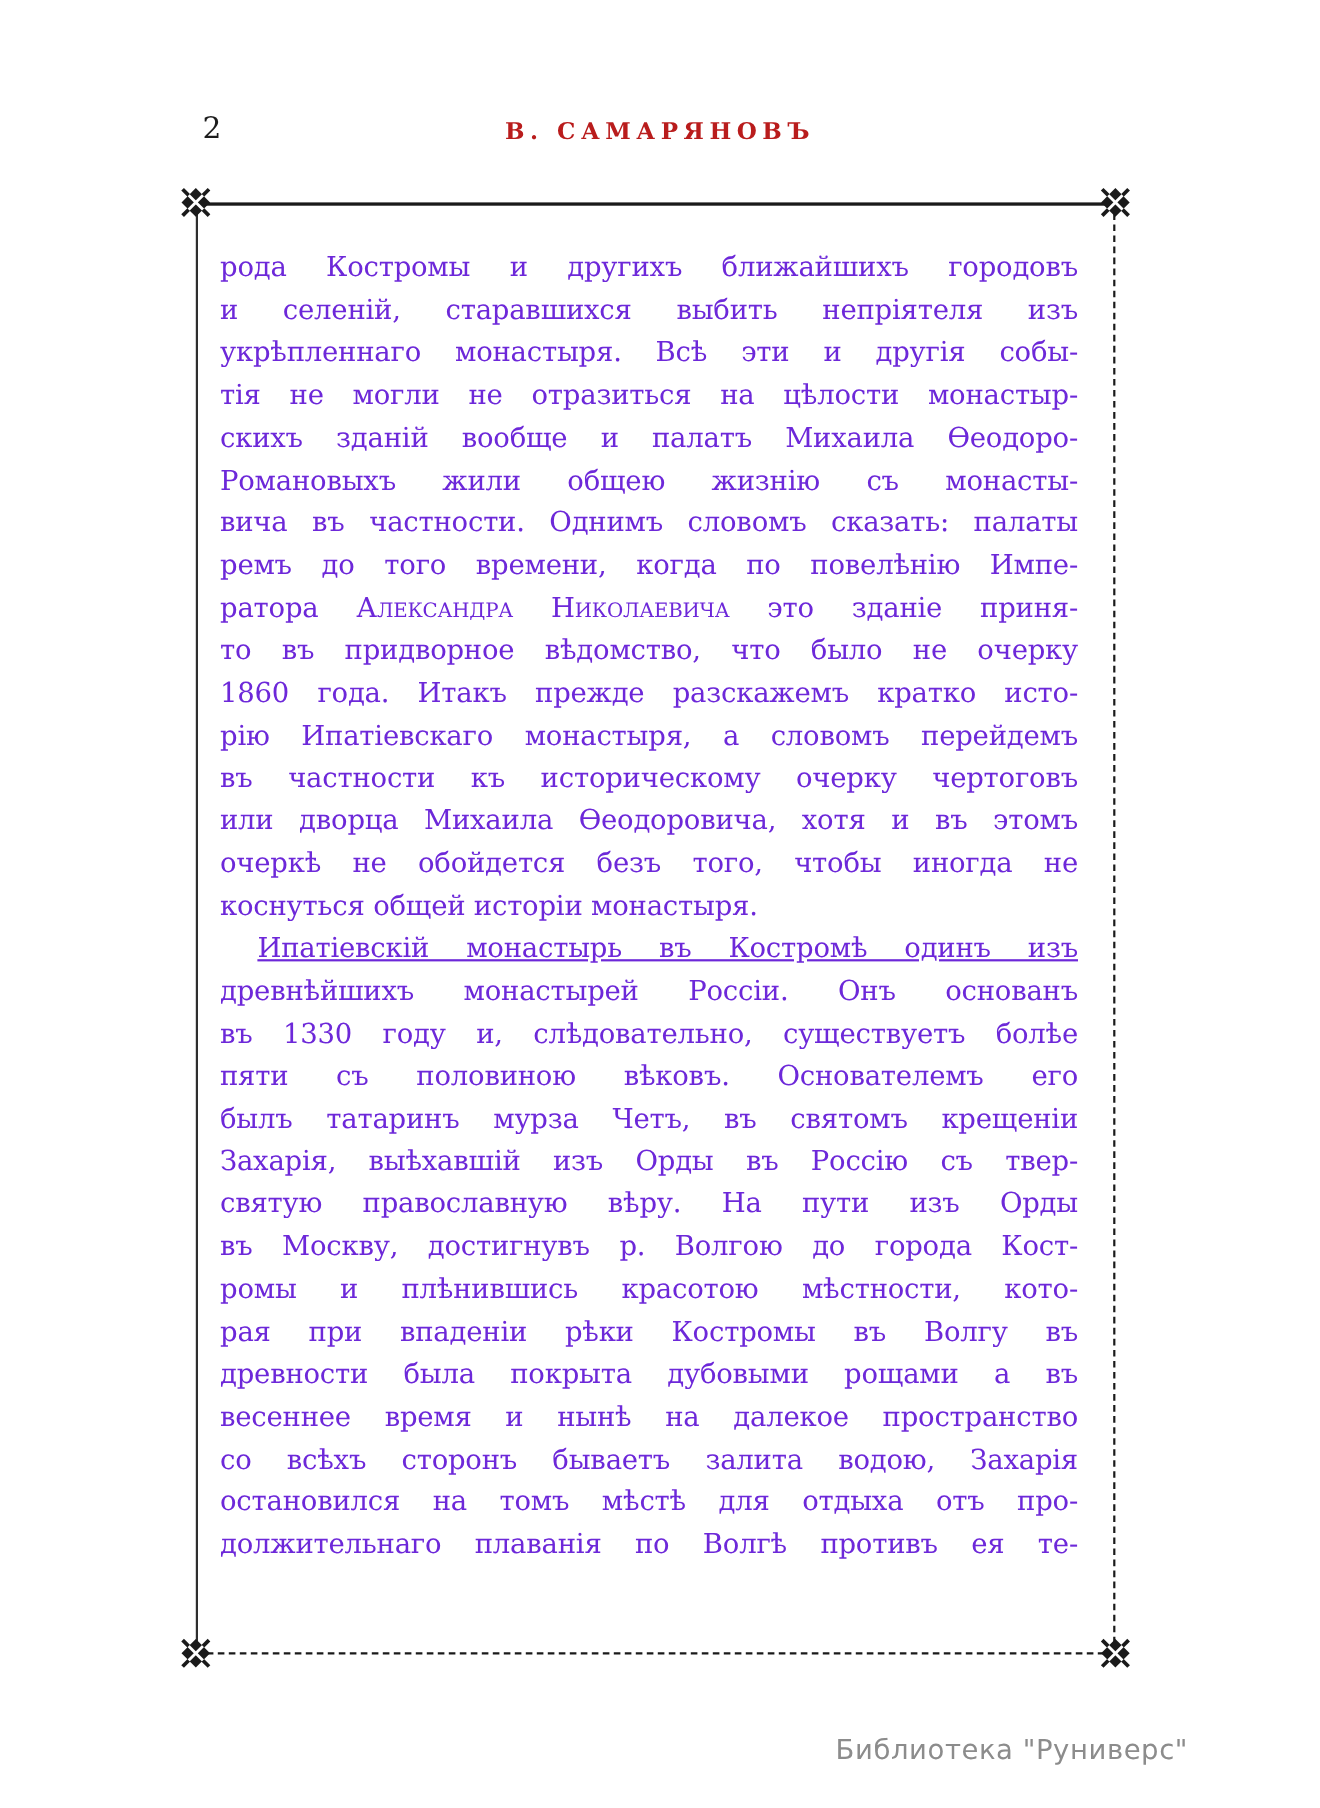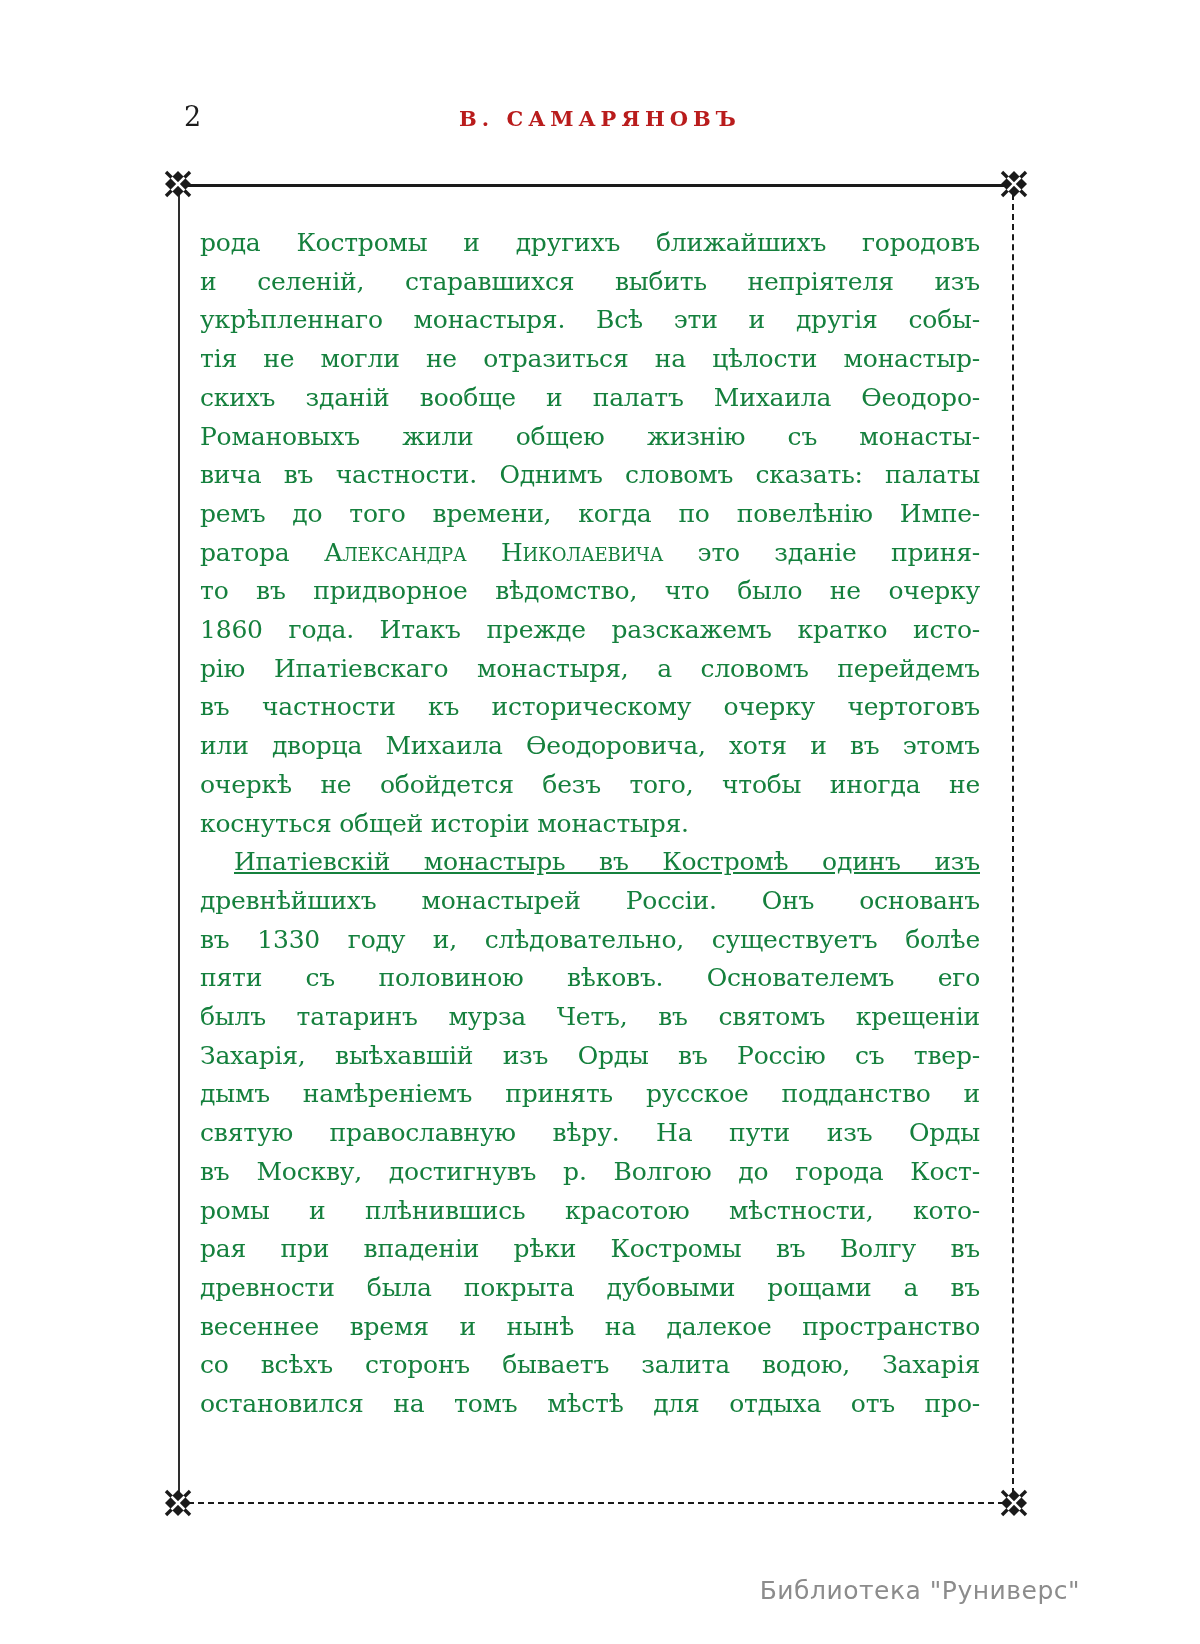--- a/index.html
+++ b/index.html
@@ -28,21 +28,21 @@
     box-sizing:border-box;
   }
   .corner{position:absolute;width:30px;height:30px;line-height:0;}
   .corner.tl{left:-17px;top:-18px;}
   .corner.tr{right:-17px;top:-18px;}
   .corner.bl{left:-17px;bottom:-16px;}
   .corner.br{right:-17px;bottom:-16px;}
   .text-block{
     position:absolute;left:200px;top:224px;width:780px;
     font-size:25px;line-height:38.7px;letter-spacing:-0.2px;
-    color:#15803d;
+    color:#6d28d9;
   }
   .line{
     text-align:justify;
     text-align-last:justify;
   }
   .line.flush{text-align-last:left;}
   .line.indent{text-indent:34px;text-decoration:underline;}
   .sc{font-variant:small-caps;}
   .watermark{
     position:absolute;right:120px;top:1576px;
@@ -135,25 +135,25 @@
       <div class="line">очеркѣ не обойдется безъ того, чтобы иногда не</div>
       <div class="line flush">коснуться общей исторіи монастыря.</div>
     </div>
     <div>
       <div class="line indent">Ипатіевскій монастырь въ Костромѣ одинъ изъ</div>
       <div class="line">древнѣйшихъ монастырей Россіи. Онъ основанъ</div>
       <div class="line">въ 1330 году и, слѣдовательно, существуетъ болѣе</div>
       <div class="line">пяти съ половиною вѣковъ. Основателемъ его</div>
       <div class="line">былъ татаринъ мурза Четъ, въ святомъ крещеніи</div>
       <div class="line">Захарія, выѣхавшій изъ Орды въ Россію съ твер-</div>
-      <div class="line">дымъ намѣреніемъ принять русское подданство и</div>
       <div class="line">святую православную вѣру. На пути изъ Орды</div>
       <div class="line">въ Москву, достигнувъ р. Волгою до города Кост-</div>
       <div class="line">ромы и плѣнившись красотою мѣстности, кото-</div>
       <div class="line">рая при впаденіи рѣки Костромы въ Волгу въ</div>
       <div class="line">древности была покрыта дубовыми рощами а въ</div>
       <div class="line">весеннее время и нынѣ на далекое пространство</div>
       <div class="line">со всѣхъ сторонъ бываетъ залита водою, Захарія</div>
       <div class="line">остановился на томъ мѣстѣ для отдыха отъ про-</div>
+      <div class="line">должительнаго плаванія по Волгѣ противъ ея те-</div>
     </div>
   </div>
 
 <div class="watermark">Библиотека "Руниверс"</div>
 
 </body></html>

